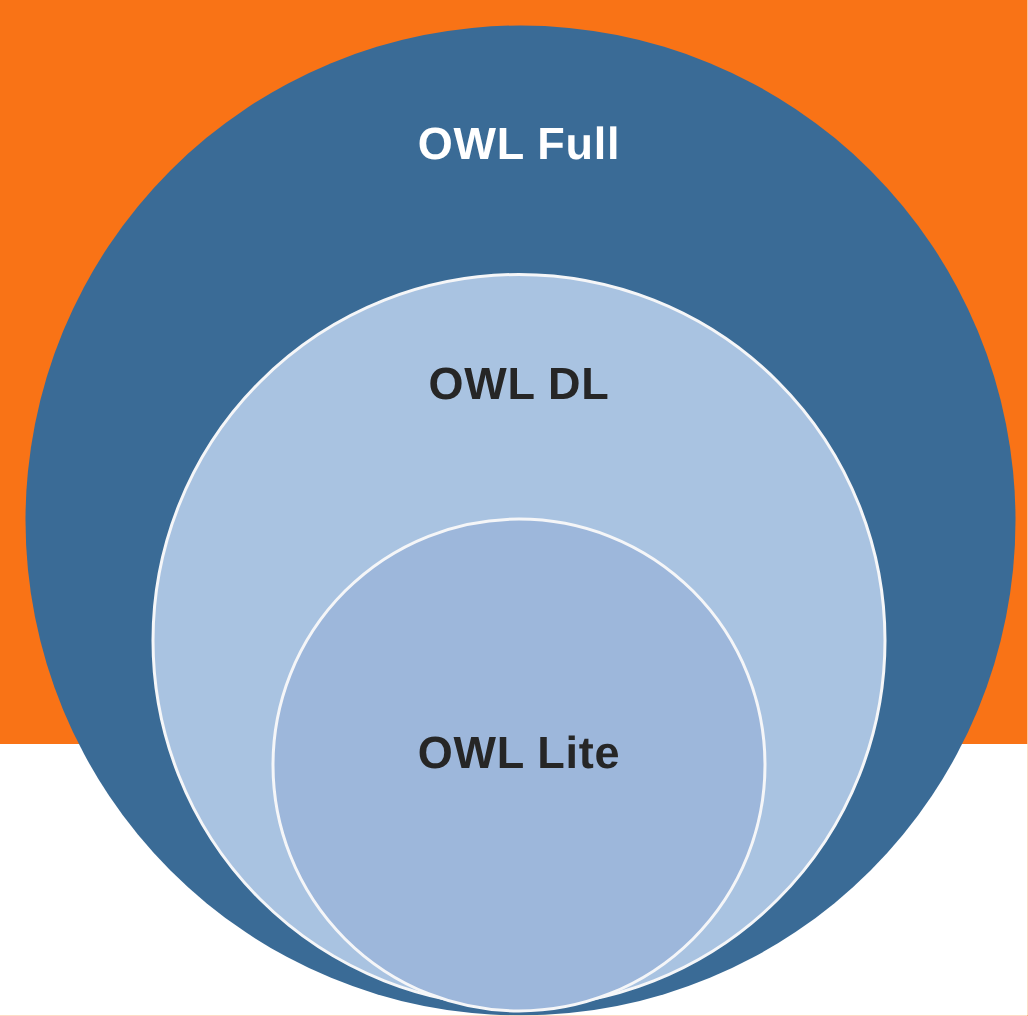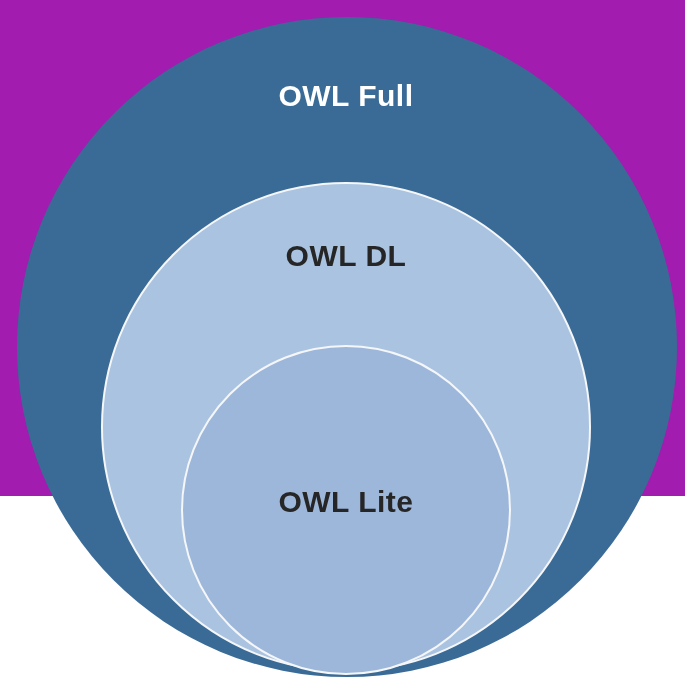--- a/index.html
+++ b/index.html
@@ -8,21 +8,21 @@
     background: #ffffff;
     width: 685px;
     height: 677px;
     overflow: hidden;
     font-family: "Liberation Sans", sans-serif;
   }
   .canvas {
     position: relative;
     width: 685px;
     height: 496px;
-    background: #a21caf;
+    background: #f97316;
   }
   svg {
     display: block;
   }
   .ring {
     stroke: none;
   }
   .ring.mid,
   .ring.inner {
     stroke: #f5f6f8;

